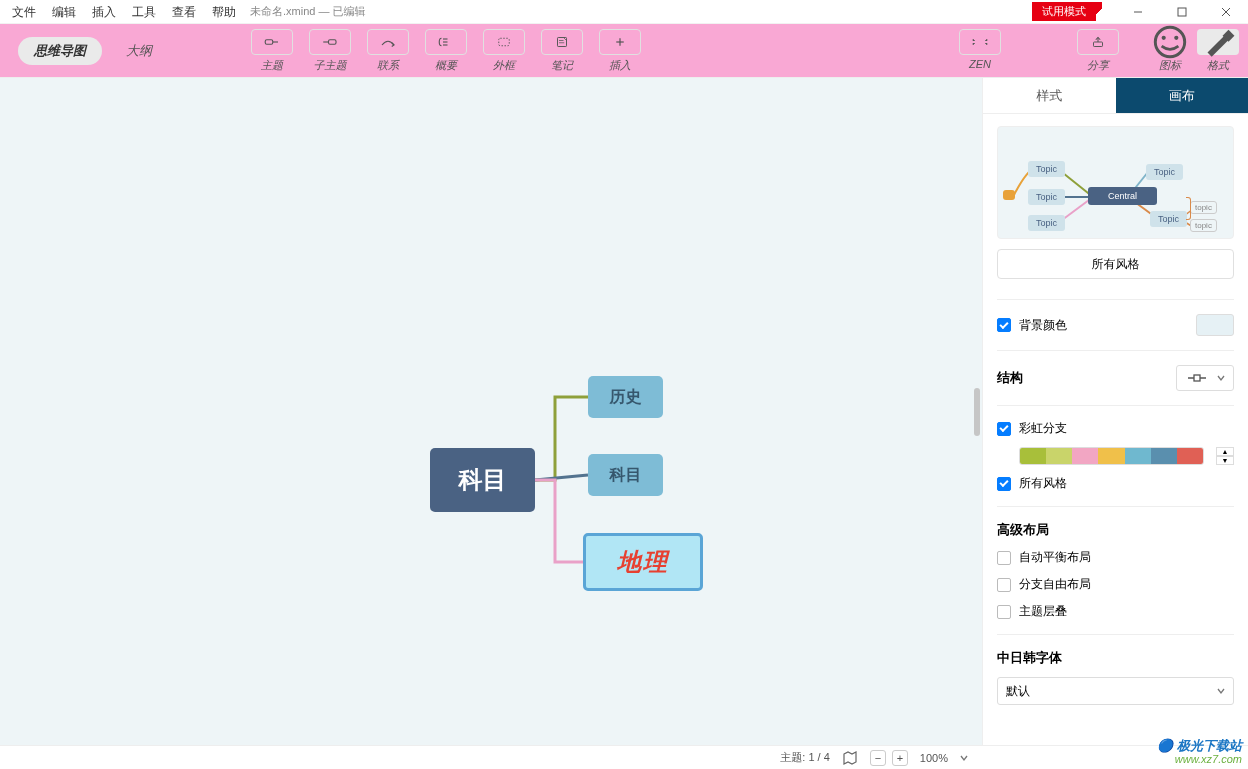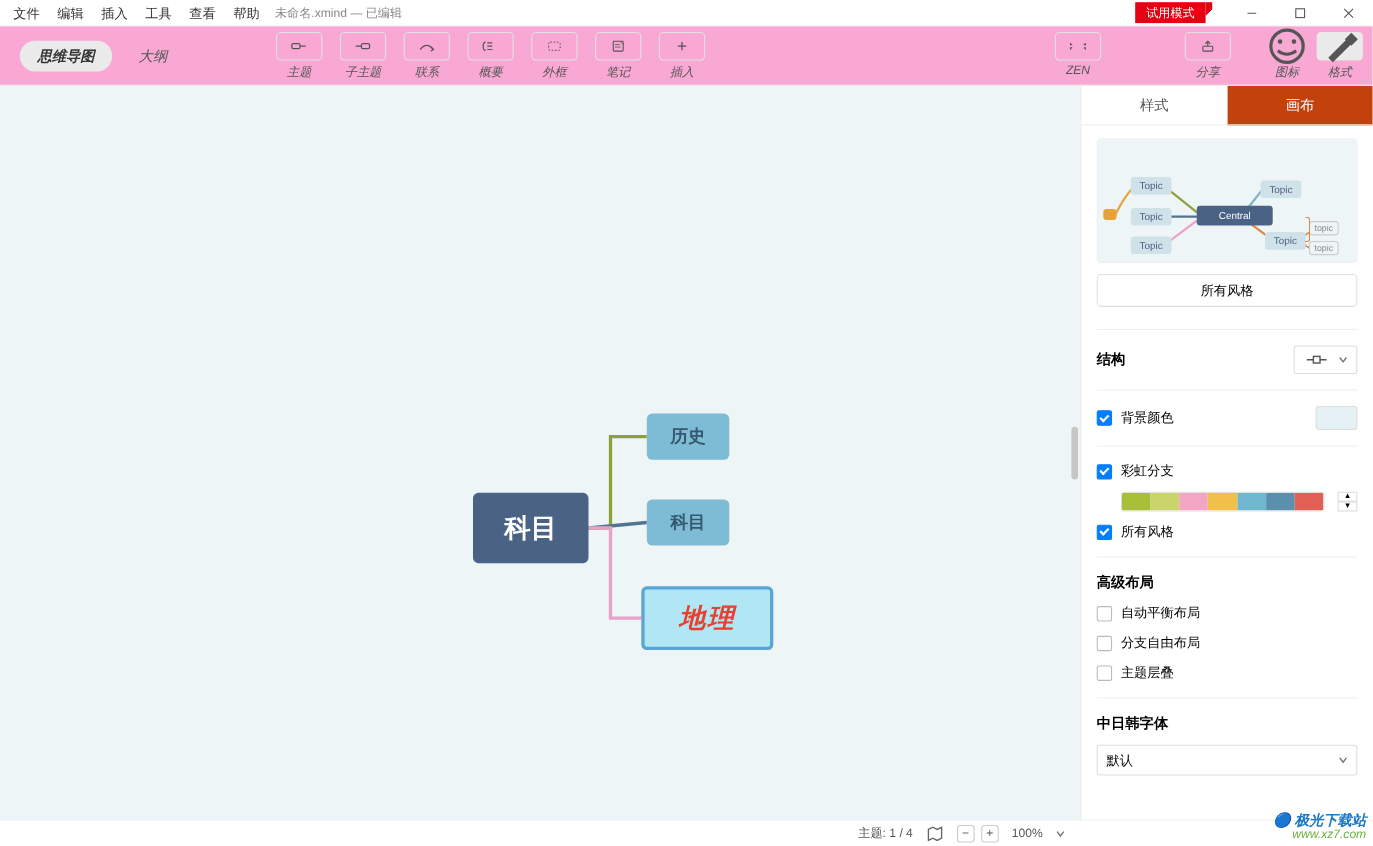--- a/index.html
+++ b/index.html
@@ -46,21 +46,21 @@
   .sub2 { top: 376px; }
   .sub3 { top: 455px; left: 583px; width: 120px; height: 58px; background: #b1e6f5; border: 3px solid #5aa5d6; color: #e74030; font-size: 24px; font-style: italic; font-weight: 800; letter-spacing: 2px; }
 
   
   .connector { position: absolute; }
 
   
   .panel { width: 265px; background: #fff; display: flex; flex-direction: column; overflow-y:auto; font-size: 12px; }
   .panel-tabs { display: flex; height: 36px; }
   .panel-tab { flex: 1; display: flex; align-items: center; justify-content: center; font-size: 13px; color: #555; border-bottom: 1px solid #eee; }
-  .panel-tab.active { background: #c2410c; color: #fff; }
+  .panel-tab.active { background: #0c4a6e; color: #fff; }
   .panel-body { padding: 12px 14px; }
   .theme-preview { border: 1px solid #eee; border-radius: 4px; height: 113px; margin-bottom: 10px; position: relative; background: #eef5f7; overflow: hidden; }
   .tp-node { position: absolute; font-size: 9px; border-radius: 3px; padding: 3px 8px; }
   .all-styles { border: 1px solid #e0e0e0; border-radius: 4px; height: 30px; display: flex; align-items: center; justify-content: center; cursor: pointer; margin-bottom: 20px; }
   .section { border-top: 1px solid #eee; padding: 14px 0; }
   .row { display: flex; align-items: center; gap: 8px; margin-bottom: 10px; }
   .row:last-child{ margin-bottom:0;}
   .chk { width: 14px; height: 14px; border: 1px solid #bbb; border-radius: 2px; display: inline-flex; align-items: center; justify-content: center; flex-shrink: 0; }
   .chk.on { background: #057dff; border-color: #057dff; }
   .chk.on::after { content: ""; width: 6px; height: 3px; border-left: 2px solid #fff; border-bottom: 2px solid #fff; transform: rotate(-45deg); margin-top: -2px; }
@@ -289,45 +289,45 @@
         <span class="tp-node" style="left:152px; top:84px; background:#cfe2ea; color:#4a6283;">Topic</span>
         <span class="tp-node" style="left:192px; top:74px; background:#eef5f7; border:1px solid #ccc; color:#888; font-size:8px; padding:1px 4px;">topic</span>
         <span class="tp-node" style="left:192px; top:92px; background:#eef5f7; border:1px solid #ccc; color:#888; font-size:8px; padding:1px 4px;">topic</span>
         <span style="position:absolute; right:42px; top:70px; bottom:18px; border-right:1px solid #d98a4a; border-top:1px solid #d98a4a; border-bottom:1px solid #d98a4a; width:5px; border-radius:0 3px 3px 0;"></span>
       </div>
 
       <div class="all-styles">所有风格</div>
 
       <div class="section">
         <div class="row">
+          <span class="chk on"></span>
+          <span>背景颜色</span>
+          <span class="color-swatch"></span>
+        </div>
+      </div>
+
+      <div class="section">
+        <div class="row">
           <span class="sect-title" style="margin-bottom:0">结构</span>
           <div class="struct-dd">
             <svg width="22" height="14">
                 <line x1="2" y1="7" x2="8" y2="7" stroke="#555" stroke-width="1.5"></line>
                 <rect x="8" y="4" width="6" height="6" fill="none" stroke="#555" stroke-width="1.3"></rect>
                 <line x1="14" y1="7" x2="20" y2="7" stroke="#555" stroke-width="1.5"></line>
               </svg>
             <svg width="8" height="8">
                 <polyline points="1,2 4,6 7,2" fill="none" stroke="#777" stroke-width="1.3"></polyline>
               </svg>
           </div>
         </div>
       </div>
 
       <div class="section">
         <div class="row">
           <span class="chk on"></span>
-          <span>背景颜色</span>
-          <span class="color-swatch"></span>
-        </div>
-      </div>
-
-      <div class="section">
-        <div class="row">
-          <span class="chk on"></span>
           <span>彩虹分支</span>
         </div>
         <div class="row">
           <div class="rainbow">
             <span style="background:#a8bf3a"></span>
               <span style="background:#c9d46a"></span>
             <span style="background:#f2a6c3"></span>
               <span style="background:#f0c04a"></span>
             <span style="background:#6fb8cf"></span>
               <span style="background:#5a8fae"></span>

